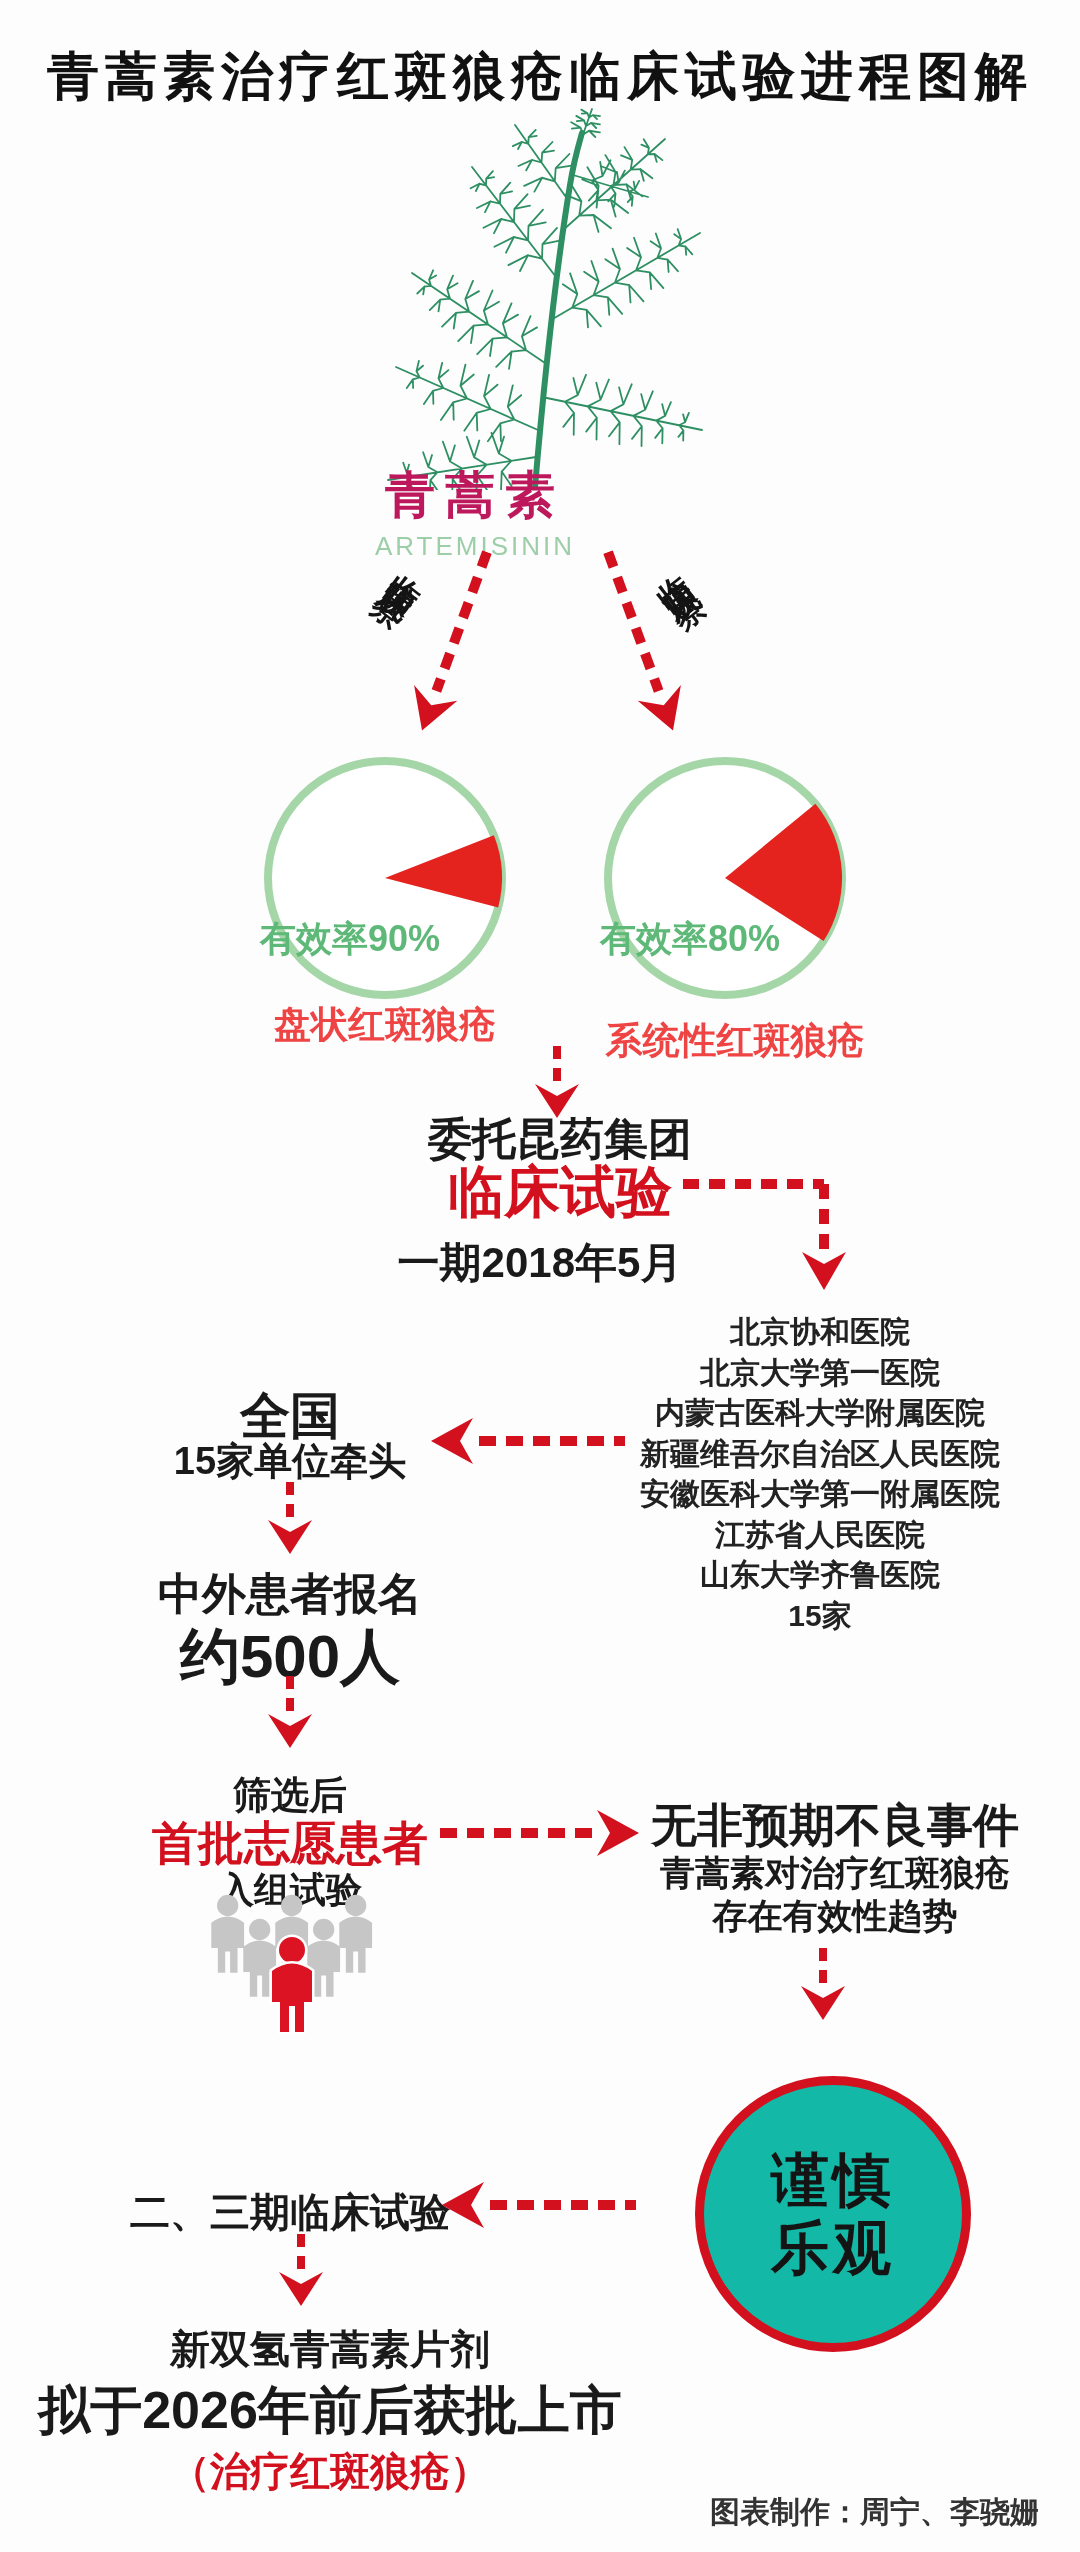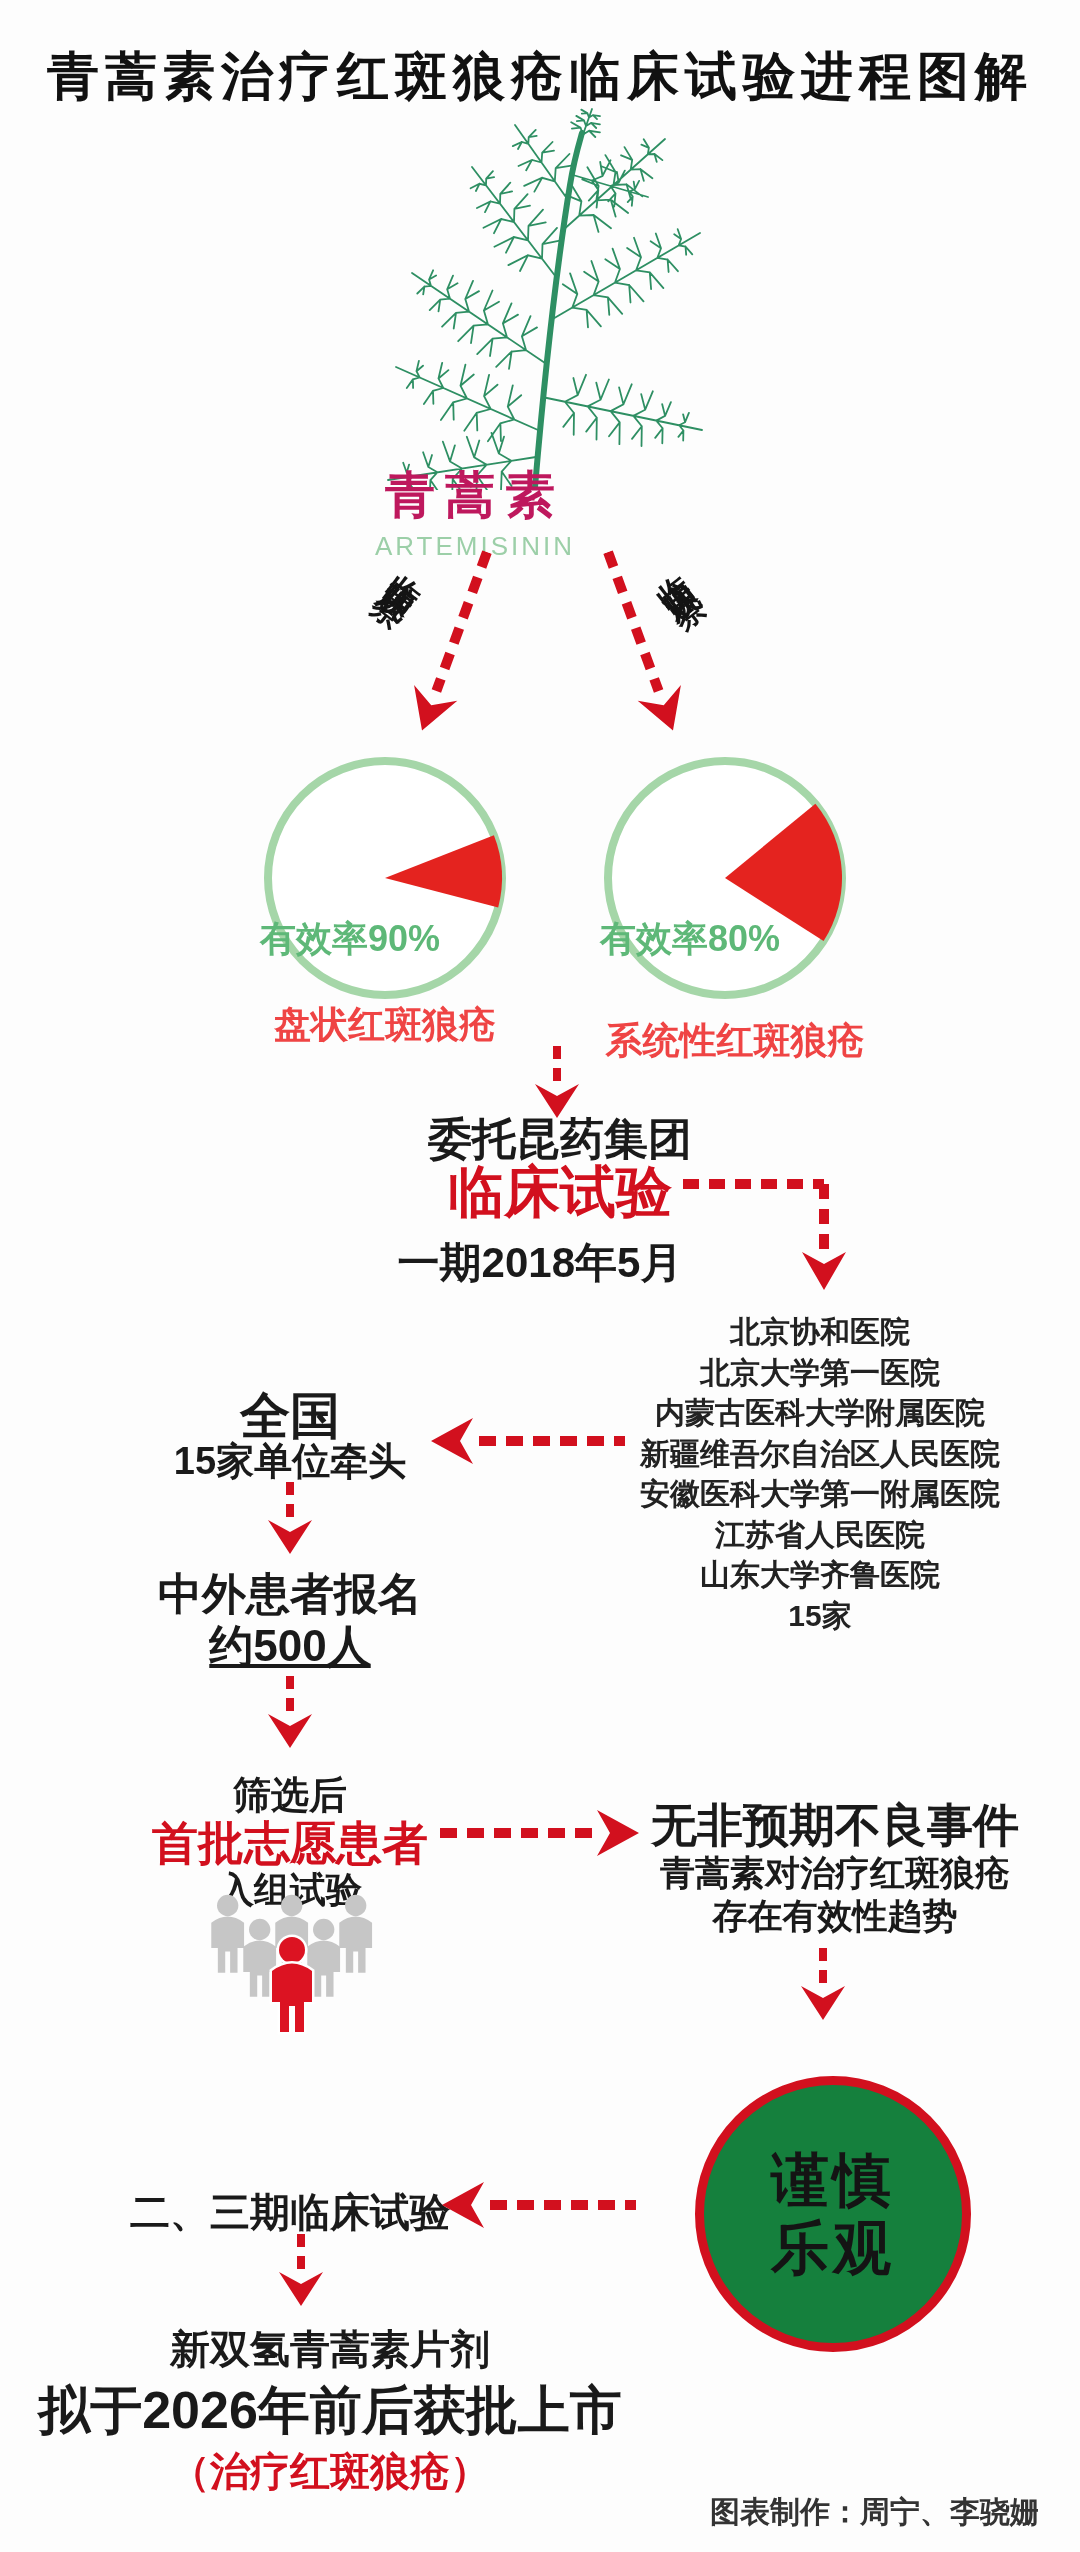--- a/index.html
+++ b/index.html
@@ -21,21 +21,21 @@
 
   .pie{width:250px;height:250px;}
   .pie .rate{position:absolute;left:0;top:162px;width:250px;text-align:left;
              font-size:36px;font-weight:bold;color:#5eb878;}
   .pie-label{font-size:37px;font-weight:bold;color:#ef4444;}
 
   .hospitals{list-style:none;margin:0;padding:0;font-size:30px;line-height:40.5px;
              font-weight:600;color:#222;text-align:center;}
 
   .circle{left:695px;top:2076px;width:258px;height:258px;border:9px solid #d2101e;
-          border-radius:50%;background:#15803d;display:flex;flex-direction:column;
+          border-radius:50%;background:#14b8a6;display:flex;flex-direction:column;
           align-items:center;justify-content:center;}
   .circle span{font-size:58px;font-weight:bold;color:#141414;line-height:1.18;letter-spacing:4px;}
 
   .credit{right:40px;top:2492px;font-size:30px;font-weight:bold;color:#333;}
 
   svg{display:block;}
 </style>
 </head>
 <body>
 
@@ -116,21 +116,21 @@
     <polygon points="46,0 4,23 46,46 33,23" fill="#d2101e"></polygon>
     <line x1="52" y1="23" x2="198" y2="23" stroke="#d2101e" stroke-width="10" stroke-dasharray="17 10"></line>
   </svg>
 
   <svg class="abs" style="left:267px;top:1482px;" width="46" height="74" viewBox="0 0 46 74">
     <line x1="23" y1="0" x2="23" y2="36" stroke="#d2101e" stroke-width="8" stroke-dasharray="13 9"></line>
     <polygon points="1,38 23,50 45,38 23,72" fill="#d2101e"></polygon>
   </svg>
 
   <div class="abs ctr blk" style="left:120px;top:1565px;width:340px;font-size:44px;font-weight:bold;">中外患者报名</div>
-  <div class="abs ctr blk" style="left:120px;top:1617px;width:340px;font-size:44px;font-weight:bold;text-decoration:underline;">约500人</div>
+  <div class="abs ctr blk" style="left:120px;top:1617px;width:340px;font-size:60px;font-weight:bold;">约500人</div>
 
   <svg class="abs" style="left:267px;top:1676px;" width="46" height="74" viewBox="0 0 46 74">
     <line x1="23" y1="0" x2="23" y2="36" stroke="#d2101e" stroke-width="8" stroke-dasharray="13 9"></line>
     <polygon points="1,38 23,50 45,38 23,72" fill="#d2101e"></polygon>
   </svg>
 
   <div class="abs ctr blk" style="left:130px;top:1770px;width:320px;font-size:38px;font-weight:bold;">筛选后</div>
   <div class="abs ctr red" style="left:110px;top:1813px;width:360px;font-size:46px;font-weight:bold;">首批志愿患者</div>
   <div class="abs ctr blk" style="left:130px;top:1866px;width:320px;font-size:36px;font-weight:bold;">入组试验</div>
 

